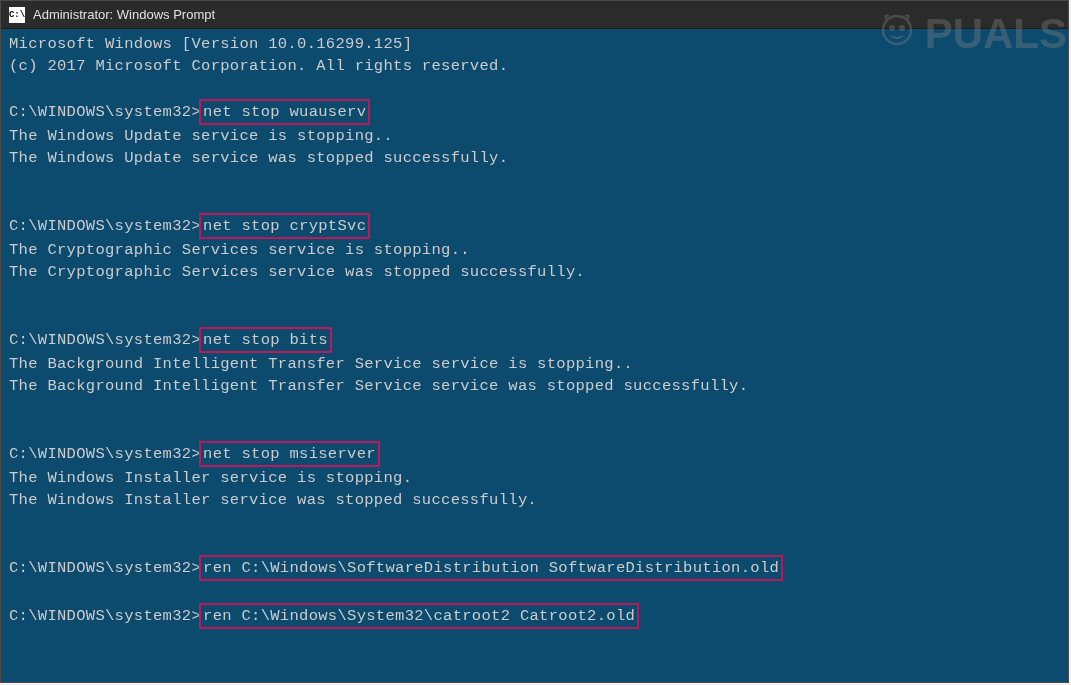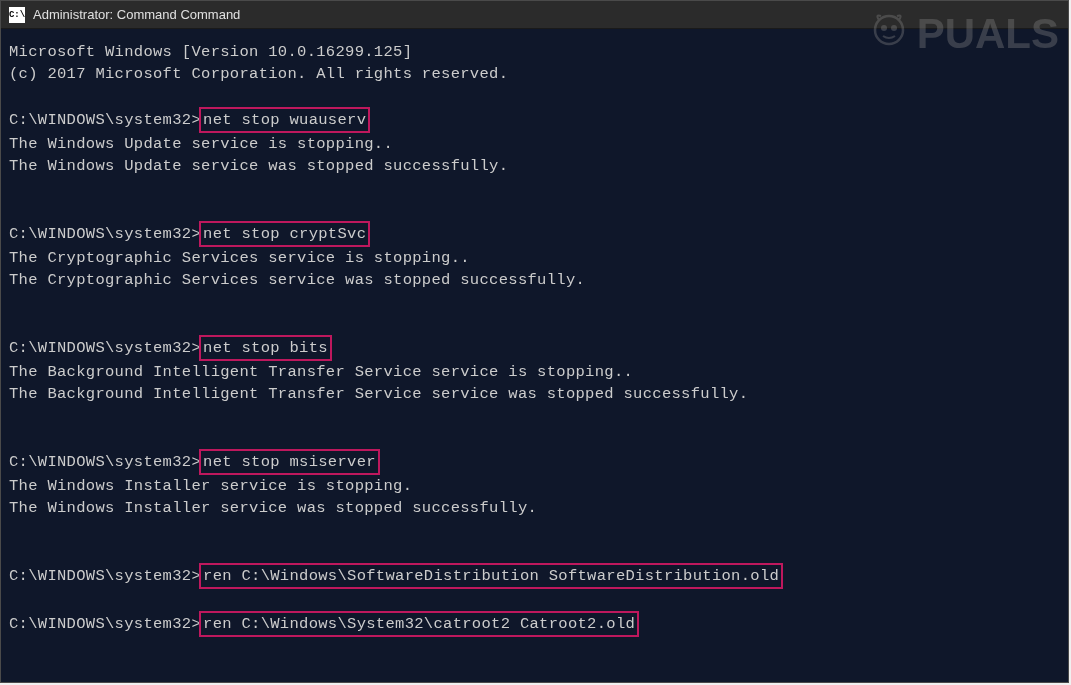--- a/index.html
+++ b/index.html
@@ -42,45 +42,45 @@
       color: #000;
       font-family: 'Courier New', monospace;
       font-weight: bold;
     }
     .titlebar-text {
       color: #e0e0e0;
       font-size: 13px;
       font-family: 'Segoe UI', Tahoma, sans-serif;
     }
     .terminal {
-      background: #0f172a;
+      background: #0c4a6e;
       color: #cccccc;
       font-family: 'Consolas', 'Courier New', monospace;
       font-size: 15.5px;
-      padding: 12px 8px;
+      padding: 4px 8px;
       line-height: 22px;
       letter-spacing: 0.3px;
       white-space: pre;
       height: calc(100% - 28px);
       overflow: hidden;
     }
     .terminal-line {
       display: block;
       min-height: 22px;
     }
     .highlight {
       border: 2px solid #be185d;
       display: inline-block;
       padding: 0 2px;
       margin-left: -2px;
     }
     .watermark {
       position: absolute;
       top: 10px;
-      right: 12px;
+      right: 4px;
       opacity: 0.35;
       font-family: Arial, sans-serif;
       font-size: 42px;
       font-weight: bold;
       color: #888;
       display: flex;
       align-items: center;
       pointer-events: none;
     }
     .watermark-icon {
@@ -95,21 +95,21 @@
     }
   </style>
 </head>
 <body>
 
 <div class="window">
   <div class="titlebar">
     <div class="titlebar-icon">
         <span>C:\</span>
       </div>
-    <div class="titlebar-text">Administrator: Command Command</div>
+    <div class="titlebar-text">Administrator: Windows Prompt</div>
   </div>
   <div class="terminal"><span class="terminal-line">Microsoft Windows [Version 10.0.16299.125]</span><span class="terminal-line">(c) 2017 Microsoft Corporation. All rights reserved.</span><span class="terminal-line"></span><span class="terminal-line"><span>C:\WINDOWS\system32&gt;</span><span class="highlight">net stop wuauserv</span></span><span class="terminal-line">The Windows Update service is stopping..</span><span class="terminal-line">The Windows Update service was stopped successfully.</span><span class="terminal-line"></span><span class="terminal-line"></span><span class="terminal-line"><span>C:\WINDOWS\system32&gt;</span><span class="highlight">net stop cryptSvc</span></span><span class="terminal-line">The Cryptographic Services service is stopping..</span><span class="terminal-line">The Cryptographic Services service was stopped successfully.</span><span class="terminal-line"></span><span class="terminal-line"></span><span class="terminal-line"><span>C:\WINDOWS\system32&gt;</span><span class="highlight">net stop bits</span></span><span class="terminal-line">The Background Intelligent Transfer Service service is stopping..</span><span class="terminal-line">The Background Intelligent Transfer Service service was stopped successfully.</span><span class="terminal-line"></span><span class="terminal-line"></span><span class="terminal-line"><span>C:\WINDOWS\system32&gt;</span><span class="highlight">net stop msiserver</span></span><span class="terminal-line">The Windows Installer service is stopping.</span><span class="terminal-line">The Windows Installer service was stopped successfully.</span><span class="terminal-line"></span><span class="terminal-line"></span><span class="terminal-line"><span>C:\WINDOWS\system32&gt;</span><span class="highlight">ren C:\Windows\SoftwareDistribution SoftwareDistribution.old</span></span><span class="terminal-line"></span><span class="terminal-line"><span>C:\WINDOWS\system32&gt;</span><span class="highlight">ren C:\Windows\System32\catroot2 Catroot2.old</span></span></div>
 </div>
 
 <div class="watermark">
   <div class="watermark-icon">
     <svg viewBox="0 0 48 48">
       <circle cx="24" cy="20" r="14" fill="none" stroke="#888" stroke-width="2.5"></circle>
       <circle cx="19" cy="18" r="3" fill="#888"></circle>
       <circle cx="29" cy="18" r="3" fill="#888"></circle>

